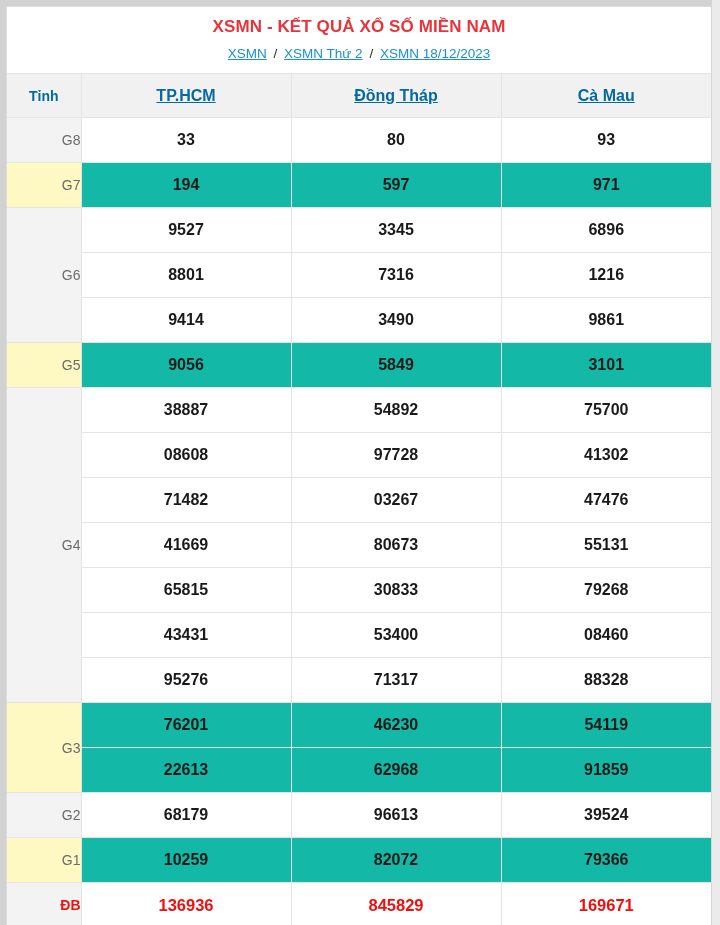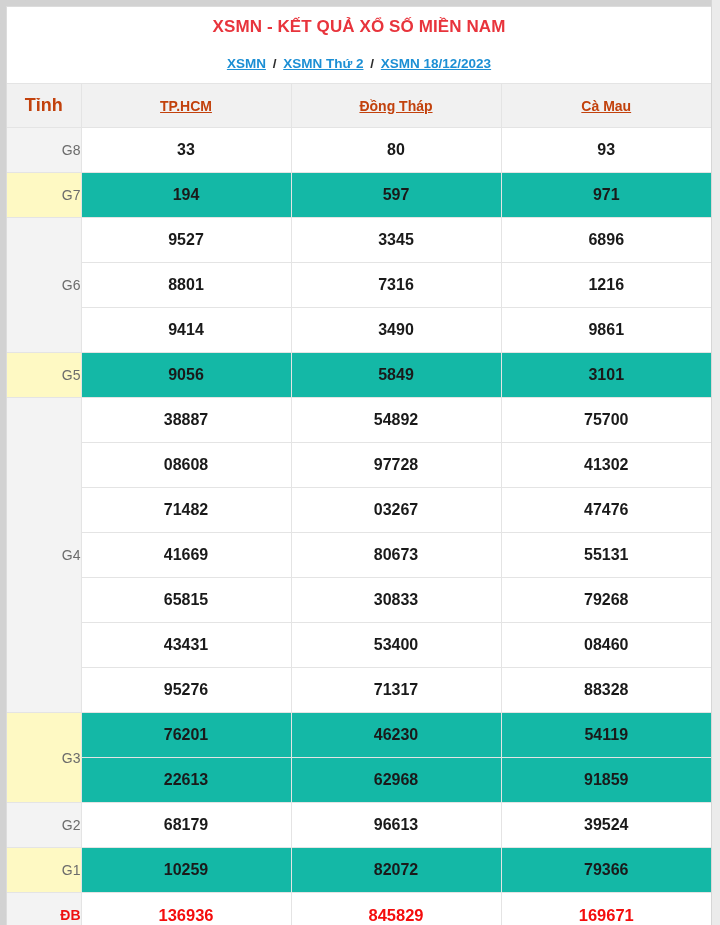--- a/index.html
+++ b/index.html
@@ -60,23 +60,23 @@
   }
   .title {
     color: #e8343c;
     font-size: 17px;
     font-weight: 700;
     line-height: 24px;
     letter-spacing: 0.1px;
     white-space: nowrap;
   }
   .crumbs {
-    margin-top: 16px;
+    margin-top: 6px;
     font-size: 13.5px;
-    font-weight: 700;
+    font-weight: 400;
     line-height: 18px;
     color: #333333;
     white-space: nowrap;
   }
   .crumbs a {
     color: #1c8fd4;
     text-decoration: underline;
     text-underline-offset: 1px;
   }
   .crumbs .sep {
@@ -107,29 +107,29 @@
   table.results th:last-child,
   table.results td:last-child { border-right: none; }
 
   thead th {
     background: #f1f1f1;
     height: 43px;
     font-size: 14.5px;
     font-weight: 700;
   }
   thead th.label-head {
-    color: #c2410c;
-    font-size: 18px;
+    color: #0369a1;
+    font-size: 14px;
   }
   thead th a {
-    color: #c2410c;
+    color: #0369a1;
     text-decoration: underline;
     text-underline-offset: 1px;
     font-weight: 700;
-    font-size: 14px;
+    font-size: 16px;
   }
 
   tbody td {
     height: 44px;
     font-size: 16px;
     font-weight: 700;
     color: #1a1a1a;
   }
   tbody td.label {
     background: #f3f3f3;

